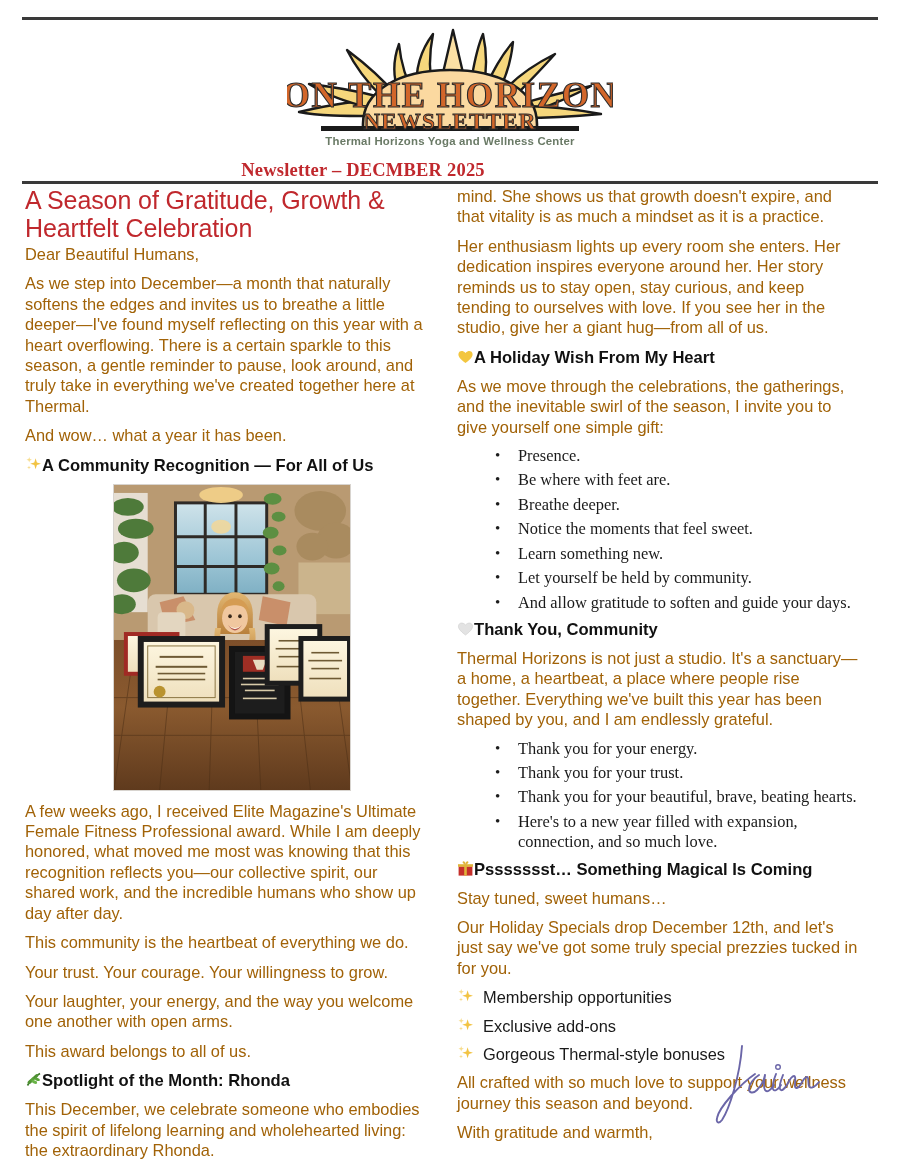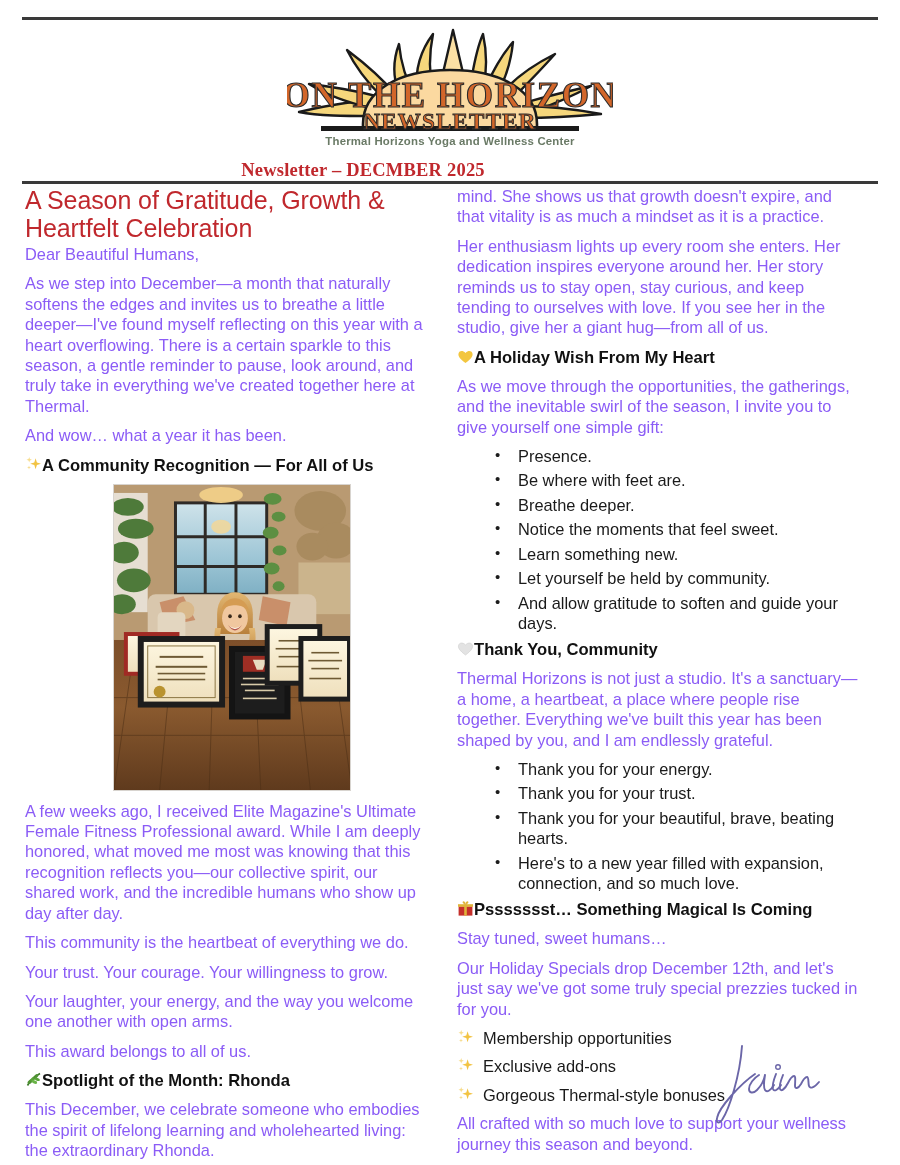--- a/index.html
+++ b/index.html
@@ -87,21 +87,21 @@
     line-height: 28px;
     font-weight: normal;
     color: #c0282d;
     letter-spacing: -0.1px;
   }
 
   p.body {
     margin: 0 0 9px 0;
     font-size: 16.4px;
     line-height: 20.4px;
-    color: #8b5cf6;
+    color: #a16207;
   }
 
   h2.sub {
     margin: 2px 0 8px 0;
     font-size: 16.6px;
     line-height: 21px;
     font-weight: bold;
     color: #111111;
     display: flex;
     align-items: flex-start;
@@ -110,20 +110,21 @@
     flex: 0 0 auto;
     line-height: 1;
     position: relative;
     top: 1px;
   }
 
   ul.bullets {
     margin: 3px 0 6px 0;
     padding: 0;
     list-style: none;
+    font-family: Liberation Serif, serif;
   }
   ul.bullets li {
     position: relative;
     margin: 0 0 4px 0;
     padding-left: 61px;
     font-size: 16.4px;
     line-height: 20.4px;
   }
   ul.bullets li::before {
     content: "\2022";
@@ -413,21 +414,21 @@
 
       <h2 class="sub">
         <span class="emoji">
           <svg width="17" height="17" viewBox="0 0 17 17">
             <path d="M8.5 15 C2.5 10.6 0.8 7.6 1.6 5.2 C2.4 2.8 5.6 2.0 8.5 4.9 C11.4 2.0 14.6 2.8 15.4 5.2 C16.2 7.6 14.5 10.6 8.5 15 Z" fill="#F3C63F"></path>
           </svg>
         </span>
         <span>A Holiday Wish From My Heart</span>
       </h2>
 
-      <p class="body">As we move through the opportunities, the gatherings, and the inevitable swirl of the season, I invite you to give yourself one simple gift:</p>
+      <p class="body">As we move through the celebrations, the gatherings, and the inevitable swirl of the season, I invite you to give yourself one simple gift:</p>
 
       <ul class="bullets">
         <li>Presence.</li>
         <li>Be where with feet are.</li>
         <li>Breathe deeper.</li>
         <li>Notice the moments that feel sweet.</li>
         <li>Learn something new.</li>
         <li>Let yourself be held by community.</li>
         <li>And allow gratitude to soften and guide your days.</li>
       </ul>

